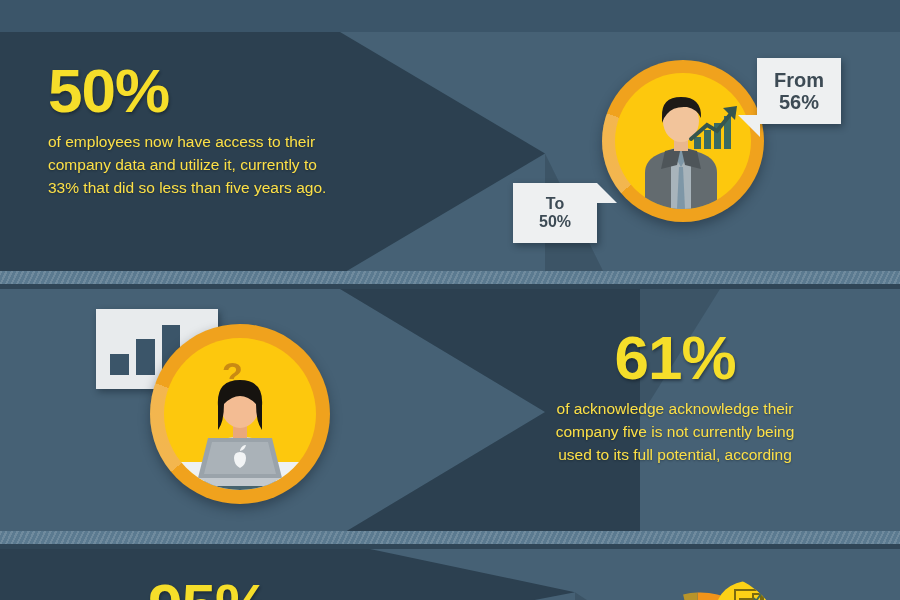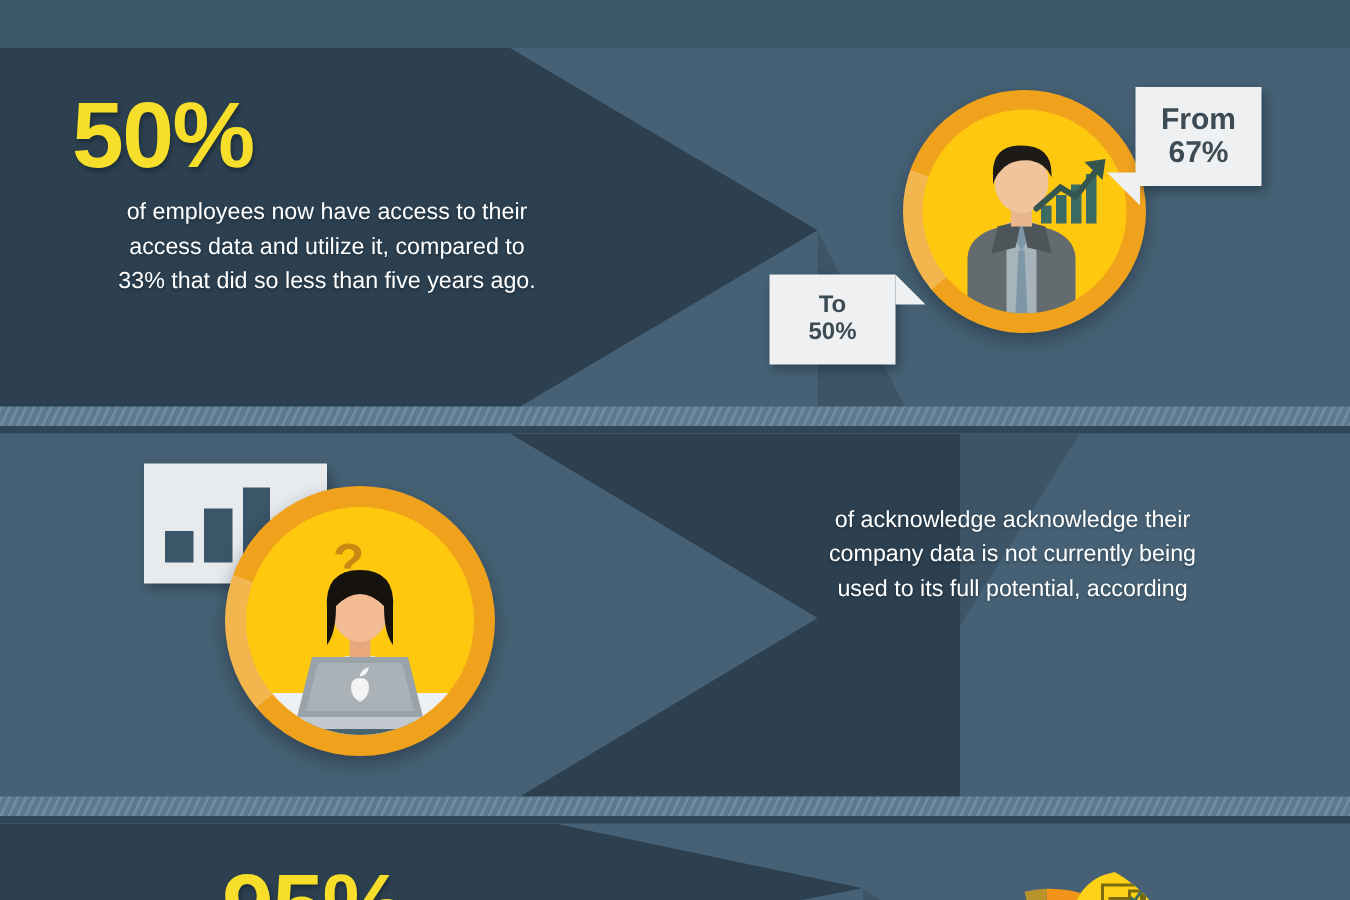--- a/index.html
+++ b/index.html
@@ -56,26 +56,25 @@
   .stat { position:absolute; }
   .big-num {
     color:#f6de2a;
     font-weight:bold;
     font-size:62px;
     line-height:62px;
     letter-spacing:-1px;
     text-shadow:1px 2px 3px rgba(10,20,28,.45);
   }
   .stat-body {
-    color:#ffffff;
+    color:#fde047;
     font-size:15.5px;
     line-height:23px;
     margin-top:8px;
     text-shadow:0 1px 2px rgba(10,20,28,.40);
-    text-align:center;
   }
   .ta-left   { text-align:left; }
   .ta-center { text-align:center; }
 
   
   .medallion { position:absolute; border-radius:50%; }
   .med-ring {
     position:absolute; inset:0; border-radius:50%;
     background:#f0a21d;
     box-shadow:0 5px 12px rgba(12,24,34,.38);
@@ -126,21 +125,21 @@
 
   <div class="band band-light" style="top:0;height:243px;"></div>
   <div class="chevron chev-r1" style="top:0;height:243px;"></div>
   <div class="wedge" style="top:0;left:545px;width:120px;height:243px;
        clip-path:polygon(0 50%, 60px 100%, 0 100%);"></div>
 
   <div class="stat ta-left" style="left:48px;top:28px;width:340px;">
     <div class="big-num">50%</div>
     <div class="stat-body">
       <div>of employees now have access to their</div>
-      <div>access data and utilize it, compared to</div>
+      <div>company data and utilize it, currently to</div>
       <div>33% that did so less than five years ago.</div>
     </div>
   </div>
 
   <div class="medallion" style="left:602px;top:28px;width:162px;height:162px;">
     <div class="med-ring"></div>
     <div class="med-face" style="inset:13px;">
       <svg viewBox="0 0 136 136" width="136" height="136">
 
         <path d="M30 136 L30 100 Q30 86 46 80 L66 74 L86 80 Q102 86 102 100 L102 136 Z" fill="#636b6f"></path>
@@ -165,21 +164,21 @@
 
         <path d="M76 66 L92 52 L102 58 L118 38" stroke="#35564f" stroke-width="4" fill="none" stroke-linecap="round"></path>
         <path d="M108 35 L122 33 L120 47 Z" fill="#35564f"></path>
       </svg>
     </div>
   </div>
 
   <div class="bubble ta-center" style="left:757px;top:26px;width:84px;height:66px;font-size:20px;">
     <div>
       <span>From</span>
-      <span>67%</span>
+      <span>56%</span>
     </div>
   </div>
   <div class="bub-tail" style="left:738px;top:83px;
        border-top:22px solid #eef0f1; border-left:22px solid transparent;"></div>
 
   <div class="bubble ta-center" style="left:513px;top:151px;width:84px;height:60px;font-size:16px;">
     <div>
       <span>To</span>
       <span>50%</span>
     </div>
@@ -228,23 +227,24 @@
         <path d="M48 104 L104 104 L112 136 L40 136 Z" fill="#aab2b8"></path>
         <path d="M30 140 L122 140 L126 148 L26 148 Z" fill="#c3c9ce"></path>
 
         <path d="M76 114 q-6 0 -6 6 q0 7 6 10 q6 -3 6 -10 q0 -6 -6 -6 z" fill="#f2f4f5"></path>
         <path d="M76 112 q2 -5 6 -5 q-1 5 -6 6 z" fill="#f2f4f5"></path>
       </svg>
     </div>
   </div>
 
   <div class="stat ta-center" style="left:495px;top:295px;width:360px;">
+    <div class="big-num">61%</div>
     <div class="stat-body">
       <div>of acknowledge acknowledge their</div>
-      <div>company data is not currently being</div>
+      <div>company five is not currently being</div>
       <div>used to its full potential, according</div>
     </div>
   </div>
 
   <div class="hatch" style="top:499px;"></div>
   <div class="hatch-shadow" style="top:512px;"></div>
 
   <div class="band band-light" style="top:517px;height:83px;"></div>
   <div class="chevron chev-r3" style="top:517px;height:83px;"></div>
   <div class="wedge" style="top:517px;left:575px;width:120px;height:83px;

